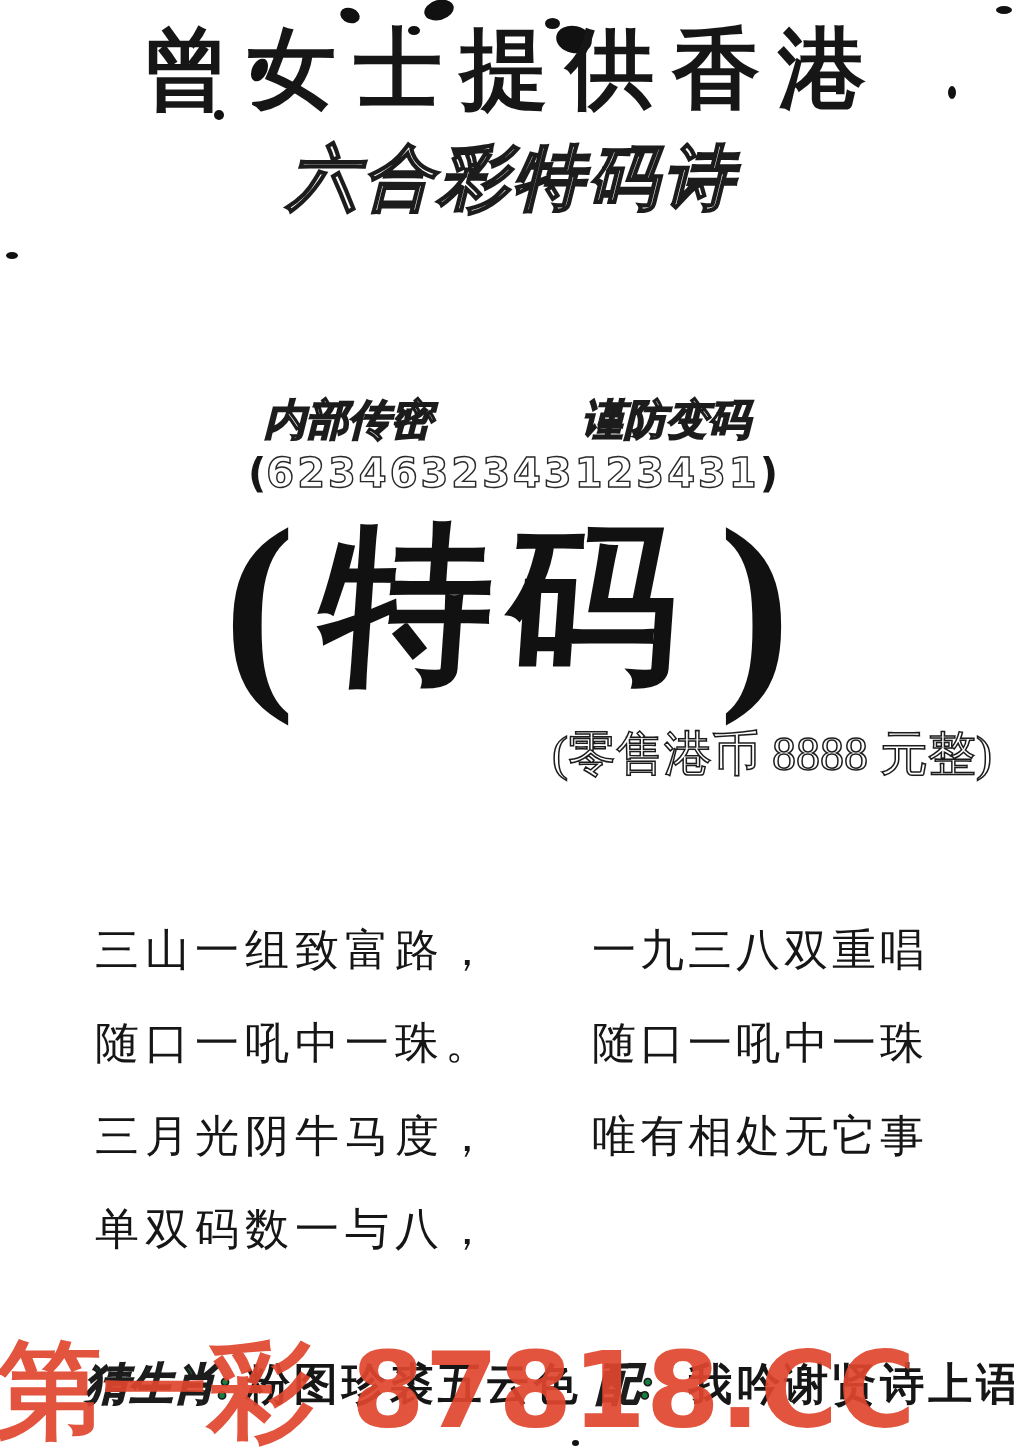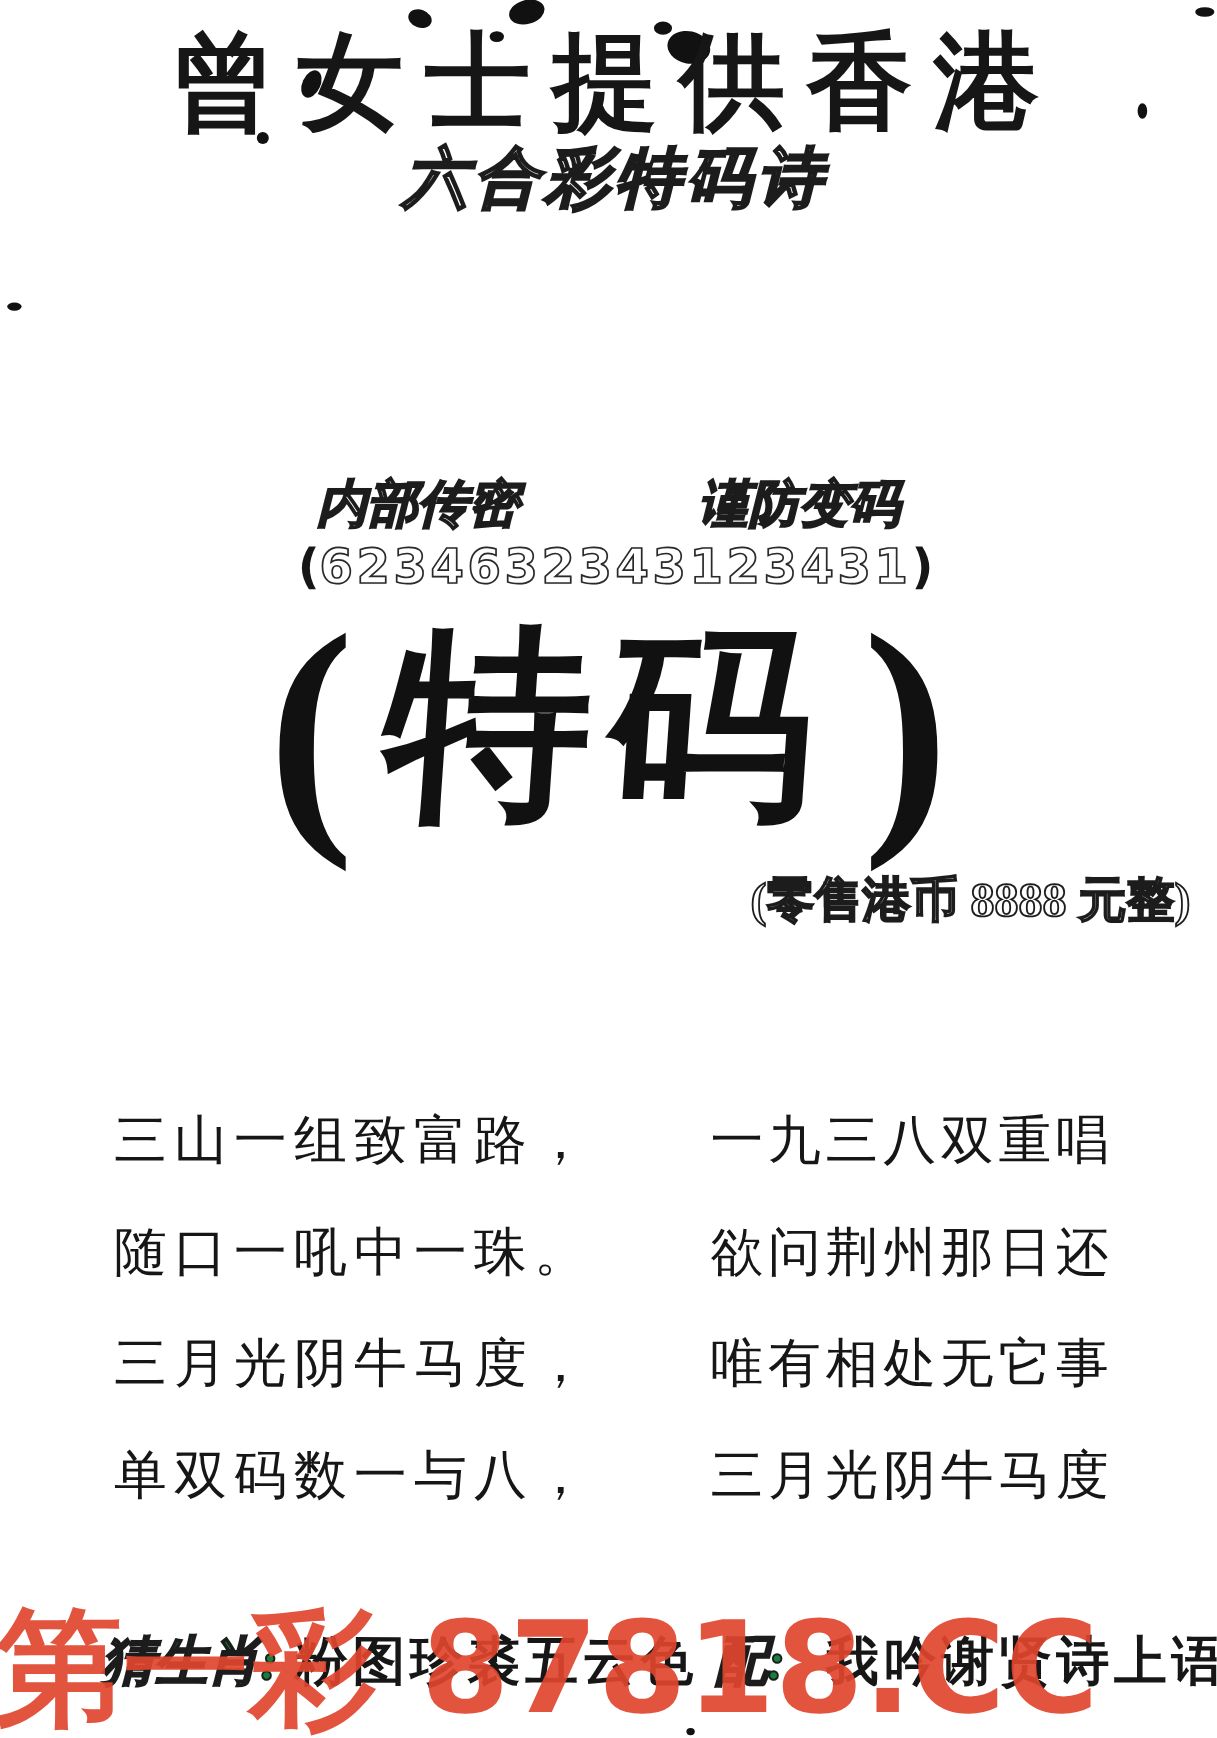--- a/index.html
+++ b/index.html
@@ -20,21 +20,21 @@
   }
   .slant{font-style:italic;}
   .centered{left:0;right:0;text-align:center;padding-left:12px;}
   .abs{position:absolute;white-space:nowrap;}
   
   .title-main{
     top:22px;font-size:88px;line-height:1.1;
     letter-spacing:18px;font-weight:600;
   }
   .title-sub{
-    top:120px;font-size:54px;line-height:1.1;
+    top:140px;font-size:70px;line-height:1.1;
     letter-spacing:5px;font-weight:700;
     -webkit-text-stroke:2px #1c1c1c;
   }
   .issue-line{
     top:250px;font-size:66px;line-height:1.1;letter-spacing:8px;font-weight:600;
   }
   .notice-row{
     position:absolute;top:392px;left:0;right:0;
     display:flex;justify-content:center;gap:150px;
     font-size:42px;font-weight:700;
@@ -56,21 +56,21 @@
   .headline .hl-paren{
     font-size:215px;font-weight:700;line-height:1;
     transform:scaleY(1.02);color:#111;
   }
   .headline .hl-text{
     font-size:172px;font-weight:700;line-height:1;
     letter-spacing:14px;color:#111;
     transform:skewX(-4deg);
   }
   .price-line{
-    top:722px;right:22px;font-size:40px;font-weight:700;
+    top:722px;right:22px;font-size:48px;font-weight:400;
     -webkit-text-stroke:1.5px #1c1c1c;
   }
   .poem-intro{
     top:845px;left:42px;font-size:42px;font-weight:700;letter-spacing:2px;
     -webkit-text-stroke:1.6px #1c1c1c;
   }
   .poem-col{position:absolute;top:928px;text-align:right;}
   .poem-col .poem-line{
     font-size:44px;line-height:46px;margin-bottom:47px;
     letter-spacing:6px;white-space:nowrap;
@@ -140,23 +140,22 @@
 
   <div class="poem-col left">
     <div class="poem-line solid">三山一组致富路，</div>
     <div class="poem-line solid">随口一吼中一珠。</div>
     <div class="poem-line solid">三月光阴牛马度，</div>
     <div class="poem-line solid">单双码数一与八，</div>
   </div>
 
   <div class="poem-col right">
     <div class="poem-line solid">一九三八双重唱</div>
-    <div class="poem-line solid">欲问荆州那日还</div>
+    <div class="poem-line solid">随口一吼中一珠</div>
     <div class="poem-line solid">唯有相处无它事</div>
-    <div class="poem-line solid">三月光阴牛马度</div>
   </div>
 
   <div class="abs bottom-row">
     <span class="lbl">猜生肖:</span><span class="gap-s"></span><span class="hint solid">粉图珍裘五云色</span><span class="gap-s"></span><span class="lbl">配:</span><span class="gap-m"></span><span class="hint solid">我吟谢贤诗上语</span>
   </div>
 
   <div class="watermark" style="color: rgb(224, 70, 46);">第一彩 87818.CC</div>
 
 </div>
 

